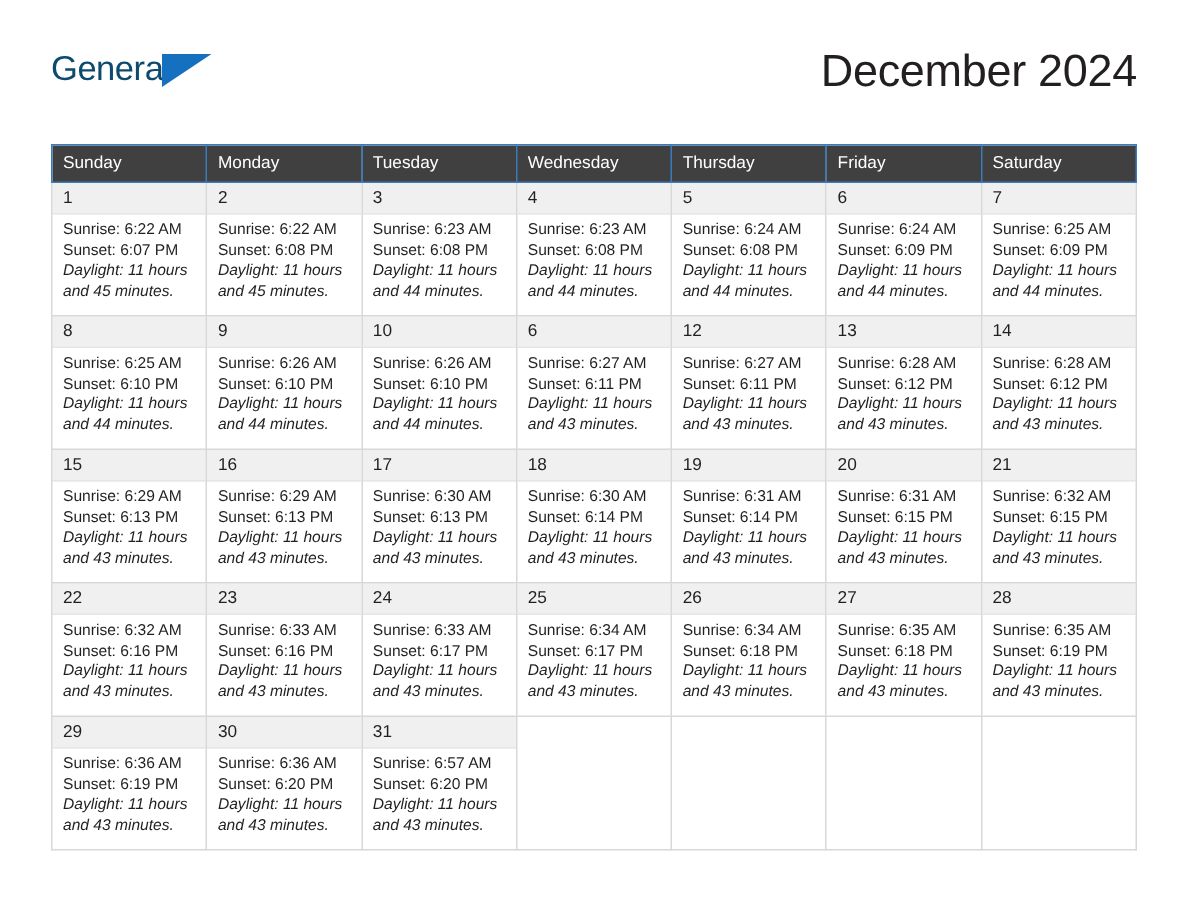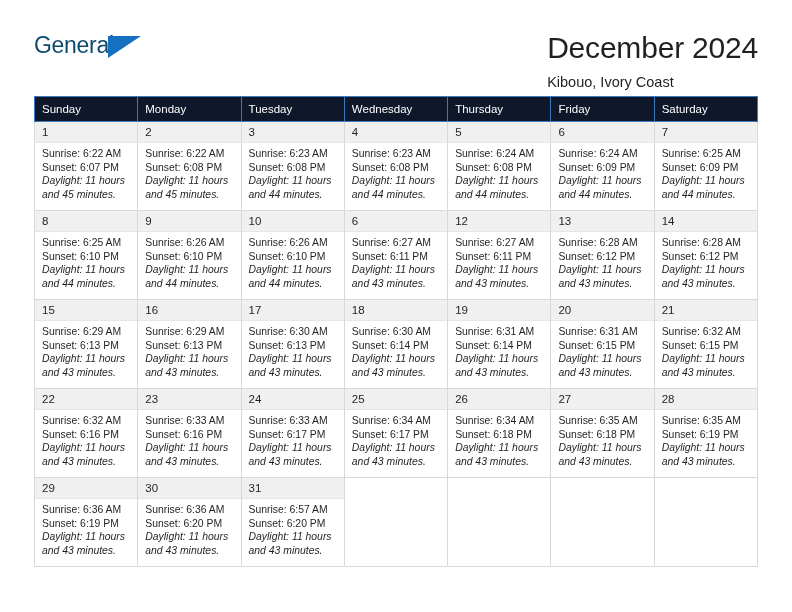--- a/index.html
+++ b/index.html
@@ -87,21 +87,21 @@
   }
 
   
   .calendar {
     margin: 0 34px;
     width: 724px;
     border-collapse: collapse;
     table-layout: fixed;
   }
   .calendar th {
-    background: #0f172a;
+    background: #404040;
     color: #ffffff;
     font-size: 11.5px;
     font-weight: normal;
     text-align: left;
     padding: 5px 0 5px 7px;
     border: 1px solid #3a7abd;
     line-height: 14px;
   }
   .calendar td {
     vertical-align: top;
@@ -150,21 +150,20 @@
 
     <div class="logo">
       <div class="logo-line1">General</div>
       <div class="logo-tri-wrap">
         <div class="logo-tri"></div>
       </div>
     </div>
 
     <div class="title-block">
       <div class="cal-title">December 2024</div>
-      <div class="cal-subtitle">Kibouo, Ivory Coast</div>
     </div>
 
   </div>
 
   <table class="calendar">
     <thead>
       <tr>
         <th>Sunday</th>
         <th>Monday</th>
         <th>Tuesday</th>

